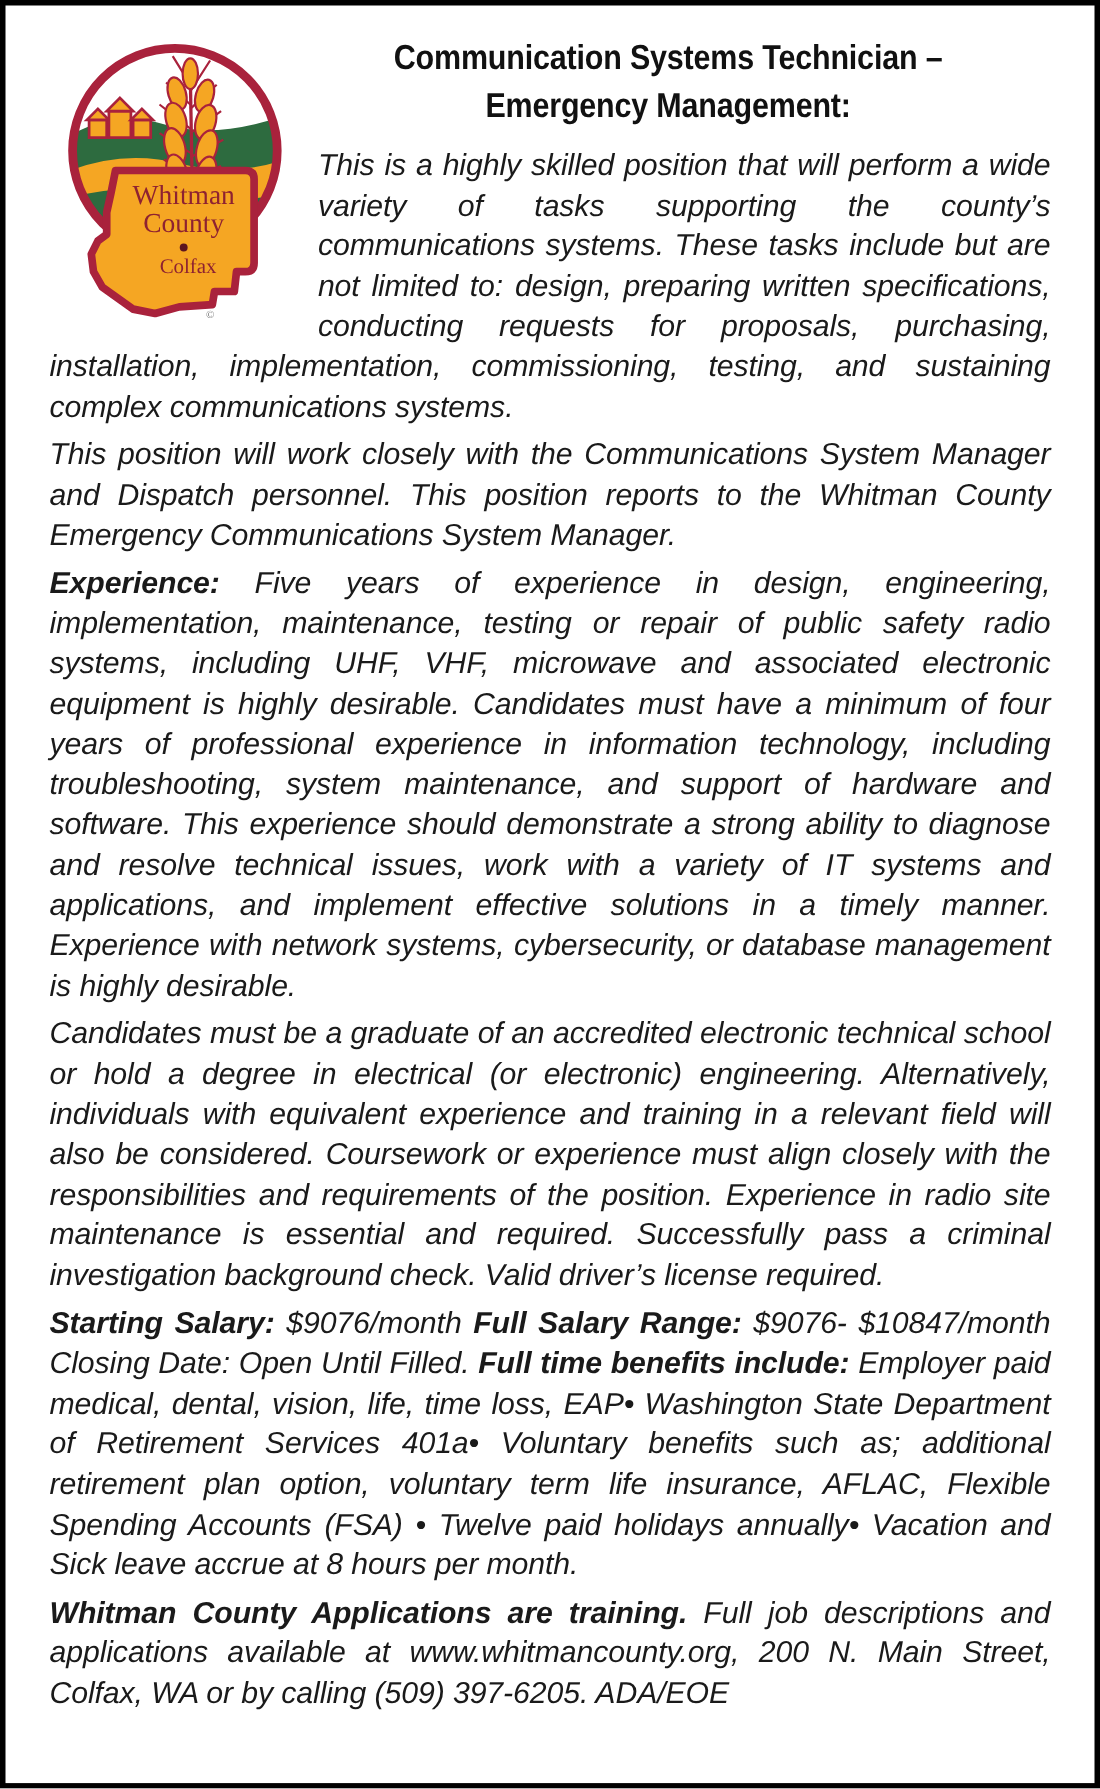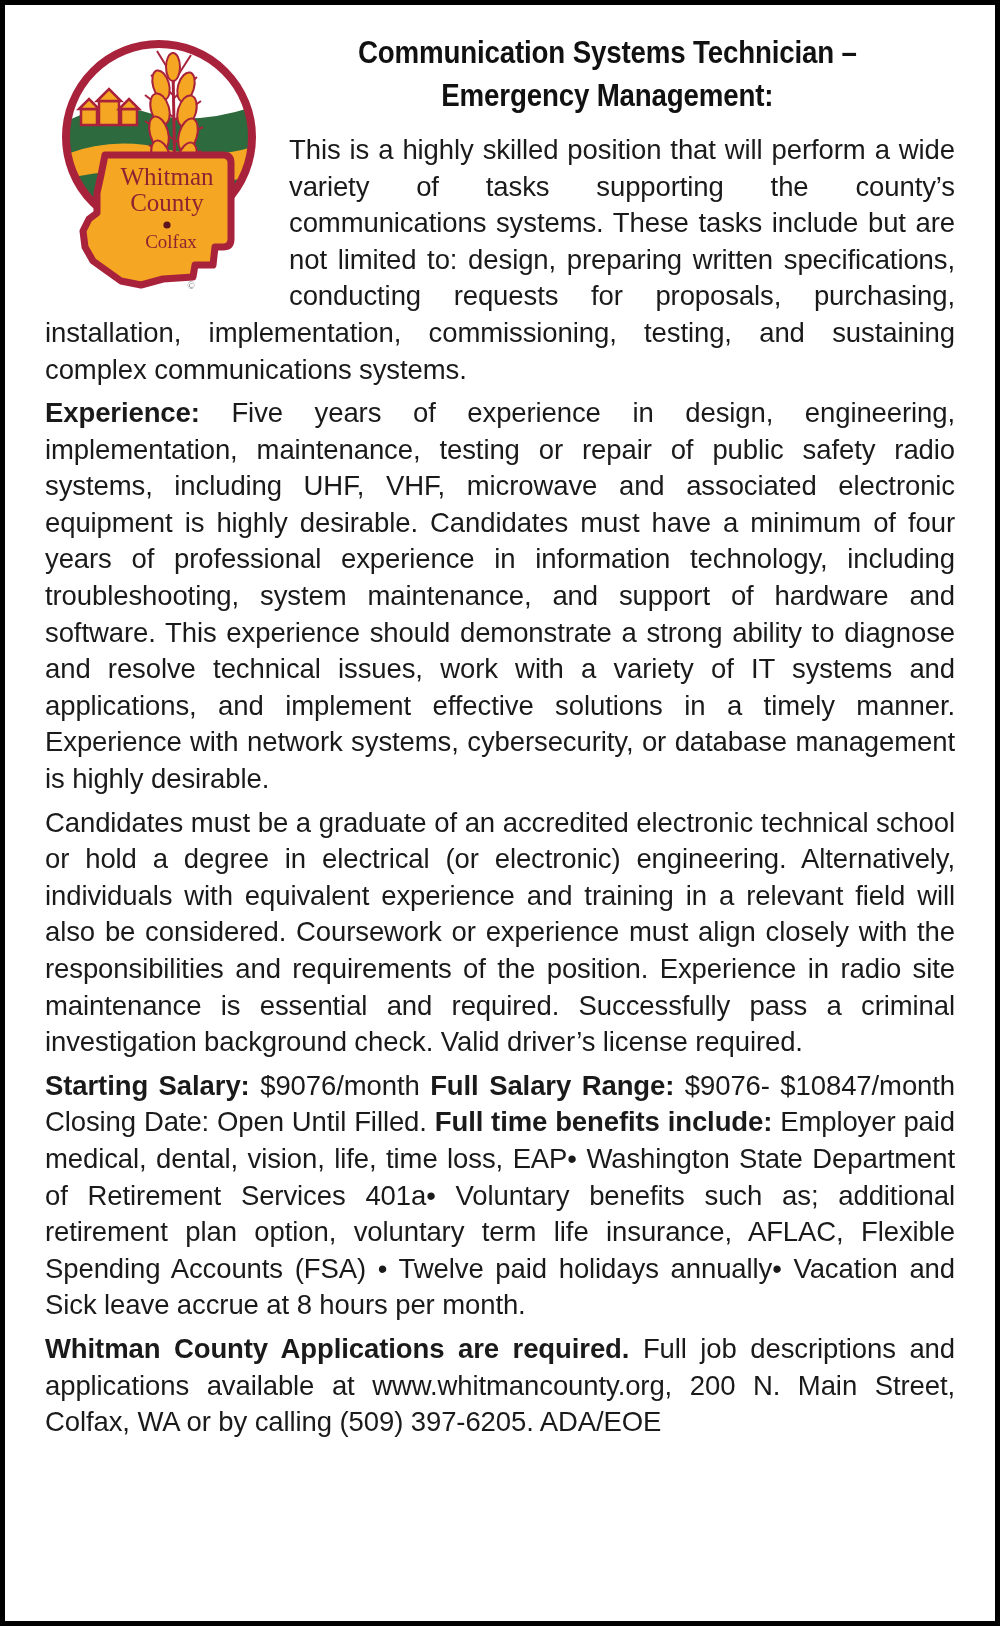--- a/index.html
+++ b/index.html
@@ -62,20 +62,21 @@
     margin: 0 0 7px 0;
     text-align: justify;
     text-justify: inter-word;
     font-family: "Liberation Sans Narrow", "Liberation Sans", sans-serif;
     font-size: 27.5px;
     line-height: 36.6px;
     color: #1a1a1a;
     letter-spacing: -0.1px;
     -webkit-hyphens: none;
     hyphens: none;
+    font-style: italic;
   }
   p.body.last { margin-bottom: 0; }
 
   b.lead {
     font-weight: bold;
   }
 
   
   .clearfix::after { content: ""; display: block; clear: both; }
 </style>
@@ -156,23 +157,24 @@
       </svg>
     </div>
 
     <h1 class="ad-title">
       <span>Communication Systems Technician –</span><br>
       <span>Emergency Management:</span>
     </h1>
 
     <p class="body">This is a highly skilled position that will perform a wide variety of tasks supporting the county’s communications systems.  These tasks include but are not limited to: design, preparing written specifications, conducting requests for proposals, purchasing, installation, implementation, commissioning, testing, and sustaining complex communications systems.</p>
 
+    <p class="body">This position will work closely with the Communications System Manager and Dispatch personnel.   This position reports to the Whitman County Emergency Communications System Manager.</p>
 
     <p class="body"><b class="lead">Experience:</b><span> Five years of experience in design, engineering, implementation, maintenance, testing or repair of public safety radio systems, including UHF, VHF, microwave and associated electronic equipment is highly desirable. Candidates must have a minimum of four years of professional experience in information technology, including troubleshooting, system maintenance, and support of hardware and software. This experience should demonstrate a strong ability to diagnose and resolve technical issues, work with a variety of IT systems and applications, and implement effective solutions in a timely manner. Experience with network systems, cybersecurity, or database management is highly desirable.</span></p>
 
     <p class="body">Candidates must be a graduate of an accredited electronic technical school or hold a degree in electrical (or electronic) engineering. Alternatively, individuals with equivalent experience and training in a relevant field will also be considered. Coursework or experience must align closely with the responsibilities and requirements of the position. Experience in radio site maintenance is essential and required. Successfully pass a criminal investigation background check. Valid driver’s license required.</p>
 
     <p class="body"><b class="lead">Starting Salary:</b><span> $9076/month </span><b class="lead">Full Salary Range:</b><span> $9076- $10847/month Closing Date: Open Until Filled. </span><b class="lead">Full time benefits include:</b><span> Employer paid medical, dental, vision, life, time loss, EAP• Washington State Department of Retirement Services 401a• Voluntary benefits such as; additional retirement plan option, voluntary term life insurance, AFLAC, Flexible Spending Accounts (FSA) • Twelve paid holidays annually• Vacation and Sick leave accrue at 8 hours per month.</span></p>
 
-    <p class="body last"><b class="lead">Whitman County Applications are required.</b><span> Full job descriptions and applications available at www.whitmancounty.org, 200 N. Main Street, Colfax, WA or by calling (509) 397-6205. ADA/EOE</span></p>
+    <p class="body last"><b class="lead">Whitman County Applications are training.</b><span> Full job descriptions and applications available at www.whitmancounty.org, 200 N. Main Street, Colfax, WA or by calling (509) 397-6205. ADA/EOE</span></p>
 
   </div>
 </div>
 
 </body></html>

